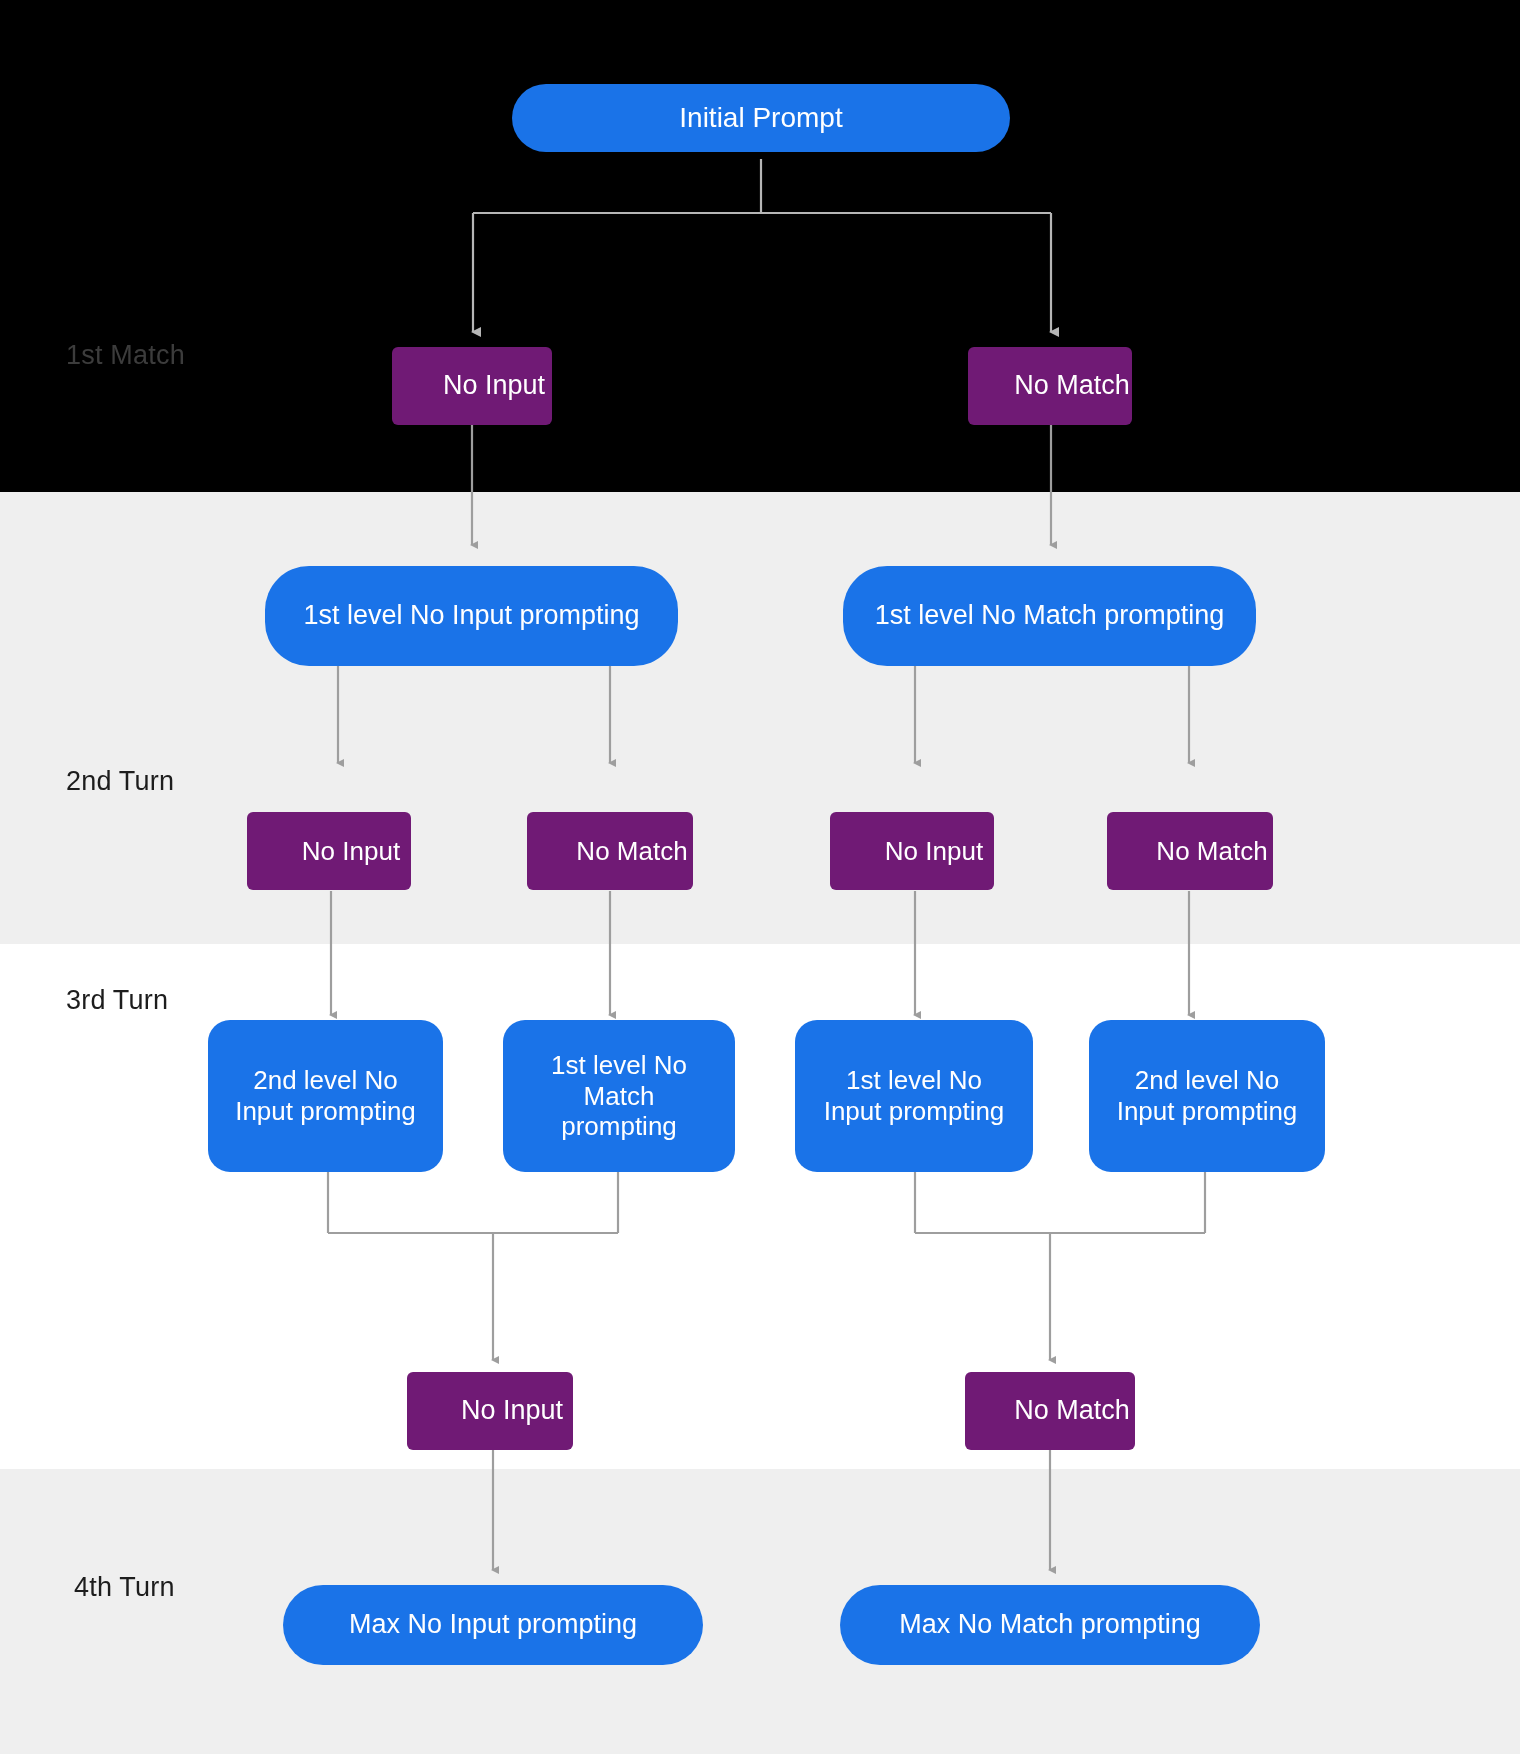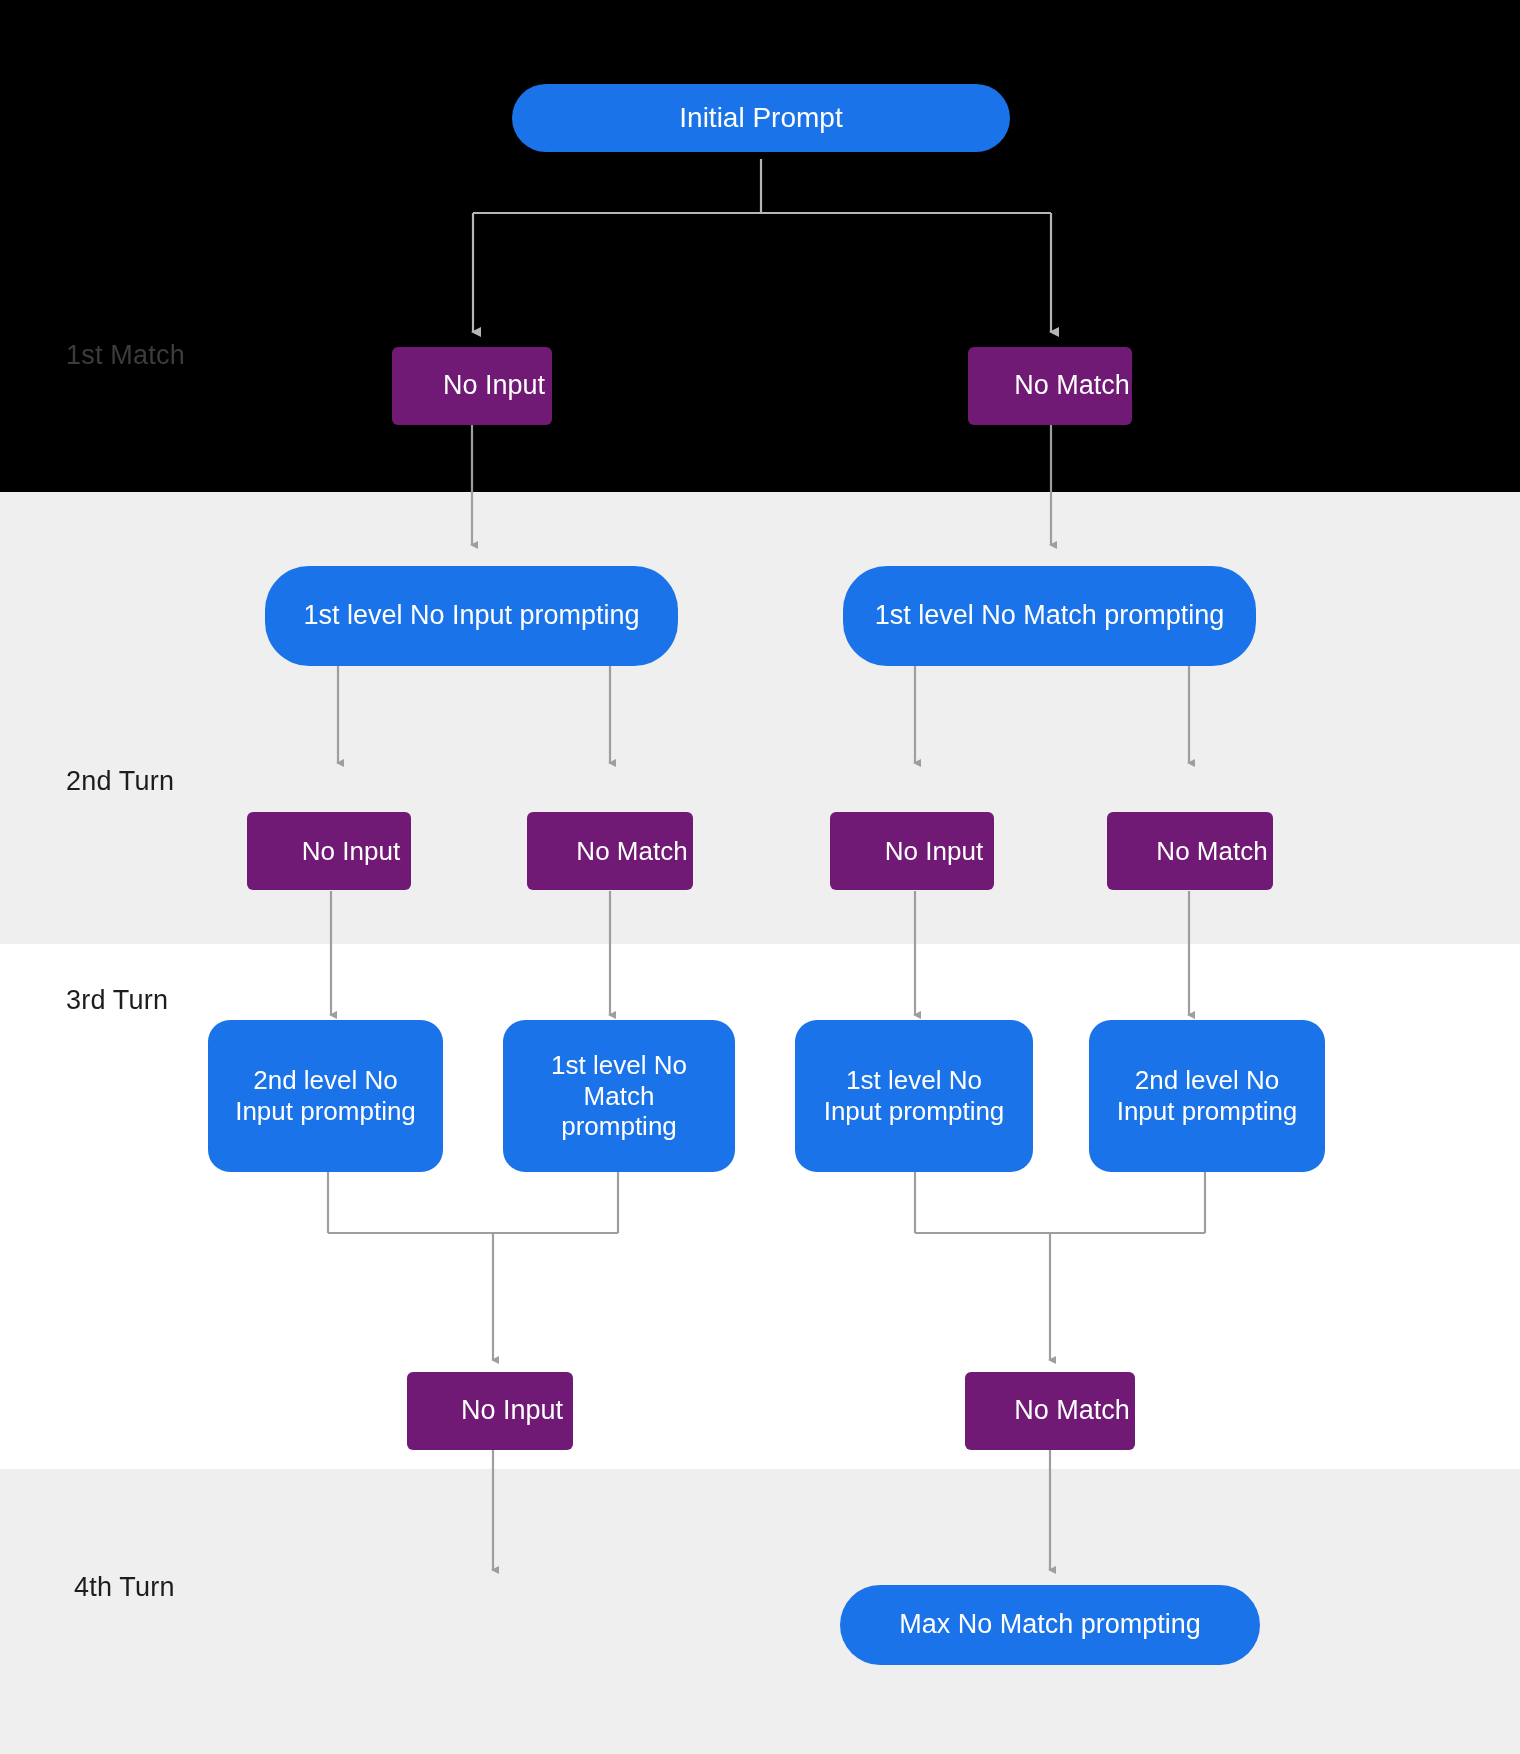--- a/index.html
+++ b/index.html
@@ -142,15 +142,16 @@
   <div class="node green" style="left:1107px; top:812px; width:166px; height:78px; font-size:26px;">No Match</div>
 
   <div class="node blue rounded" style="left:208px; top:1020px; width:235px; height:152px; font-size:26px; padding:0 20px;">2nd level No Input prompting</div>
   <div class="node blue rounded" style="left:503px; top:1020px; width:232px; height:152px; font-size:26px; padding:0 20px;">1st level No Match prompting</div>
   <div class="node blue rounded" style="left:795px; top:1020px; width:238px; height:152px; font-size:26px; padding:0 20px;">1st level No Input prompting</div>
   <div class="node blue rounded" style="left:1089px; top:1020px; width:236px; height:152px; font-size:26px; padding:0 20px;">2nd level No Input prompting</div>
 
   <div class="node green" style="left:407px; top:1372px; width:166px; height:78px; font-size:27px;">No Input</div>
   <div class="node green" style="left:965px; top:1372px; width:170px; height:78px; font-size:27px;">No Match</div>
 
+  <div class="node blue pill" style="left:283px; top:1585px; width:420px; height:80px; font-size:27px; padding:0 24px;">Max No Input prompting</div>
   <div class="node blue pill" style="left:840px; top:1585px; width:420px; height:80px; font-size:27px; padding:16px 24px;">Max No Match prompting</div>
 
 </div>
 
 </body></html>

